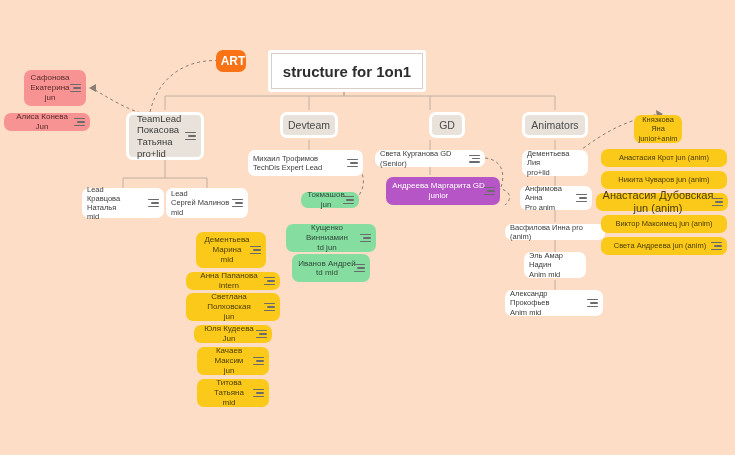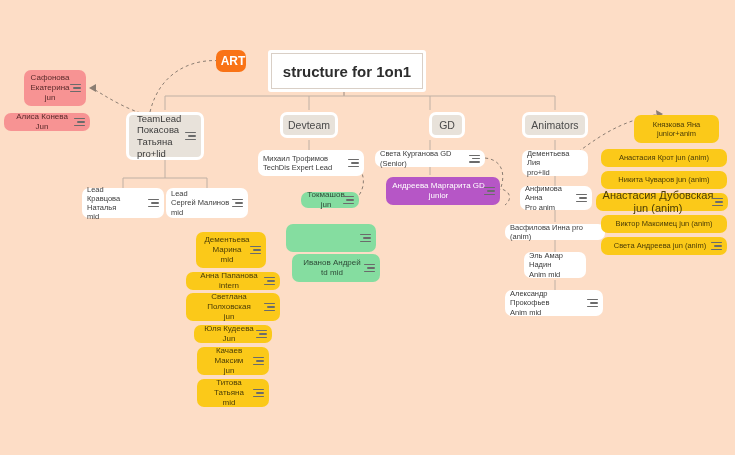--- a/index.html
+++ b/index.html
@@ -225,47 +225,49 @@
   <div class="node c-yellow" style="left:197px;top:379px;width:72px;height:28px;font-size:8px;padding-right:14px;">
     <span class="lbl">Титова Татьяна
 mid</span>
     <span class="burger">
         <i></i>
         <i></i>
         <i></i>
       </span>
   </div>
 
-  <div class="node c-white left" style="left:258px;top:150px;width:106px;height:26px;font-size:7.5px;padding-left:5px;padding-right:16px;">
+  <div class="node c-white left" style="left:248px;top:150px;width:115px;height:26px;font-size:7.5px;padding-left:5px;padding-right:16px;">
     <span class="lbl">Михаил Трофимов
 TechDis Expert Lead</span>
     <span class="burger">
         <i></i>
         <i></i>
         <i></i>
       </span>
   </div>
 
   <div class="node c-green" style="left:301px;top:192px;width:58px;height:16px;font-size:8px;padding-right:14px;">
     <span class="lbl">Токмашов
 jun</span>
     <span class="burger">
         <i></i>
         <i></i>
         <i></i>
       </span>
   </div>
   <div class="node c-green" style="left:286px;top:224px;width:90px;height:28px;font-size:8px;padding-right:14px;">
-    <span class="burger">
-        <i></i>
-        <i></i>
-        <i></i>
-      </span>
-  </div>
-  <div class="node c-green" style="left:292px;top:254px;width:88px;height:28px;font-size:8px;padding-right:14px;">
+    <span class="lbl">Кущенко Винниамин
+td jun</span>
+    <span class="burger">
+        <i></i>
+        <i></i>
+        <i></i>
+      </span>
+  </div>
+  <div class="node c-green" style="left:292px;top:254px;width:78px;height:28px;font-size:8px;padding-right:14px;align-items:flex-end;">
     <span class="lbl">Иванов Андрей
 td mid</span>
     <span class="burger">
         <i></i>
         <i></i>
         <i></i>
       </span>
   </div>
 
   <div class="node c-white left" style="left:375px;top:150px;width:110px;height:17px;font-size:7.5px;padding-left:5px;padding-right:15px;">
@@ -309,21 +311,21 @@
   <div class="node c-white left" style="left:505px;top:290px;width:98px;height:26px;font-size:7.5px;padding-left:5px;padding-right:15px;">
     <span class="lbl">Александр Прокофьев
 Anim mid</span>
     <span class="burger">
         <i></i>
         <i></i>
         <i></i>
       </span>
   </div>
 
-  <div class="node c-yellow" style="left:634px;top:115px;width:85px;height:28px;font-size:7.5px;">
+  <div class="node c-yellow" style="left:634px;top:115px;width:48px;height:28px;font-size:7.5px;">
     <span class="lbl">Князкова Яна
 junior+anim</span>
   </div>
   <div class="node c-yellow" style="left:601px;top:149px;width:126px;height:18px;font-size:7.5px;">
     <span class="lbl">Анастасия Крот jun (anim)</span>
   </div>
   <div class="node c-yellow" style="left:601px;top:171px;width:126px;height:18px;font-size:7.5px;">
     <span class="lbl">Никита Чуваров jun (anim)</span>
   </div>
   <div class="node c-yellow" style="left:596px;top:193px;width:132px;height:18px;font-size:11px;padding-right:14px;">

